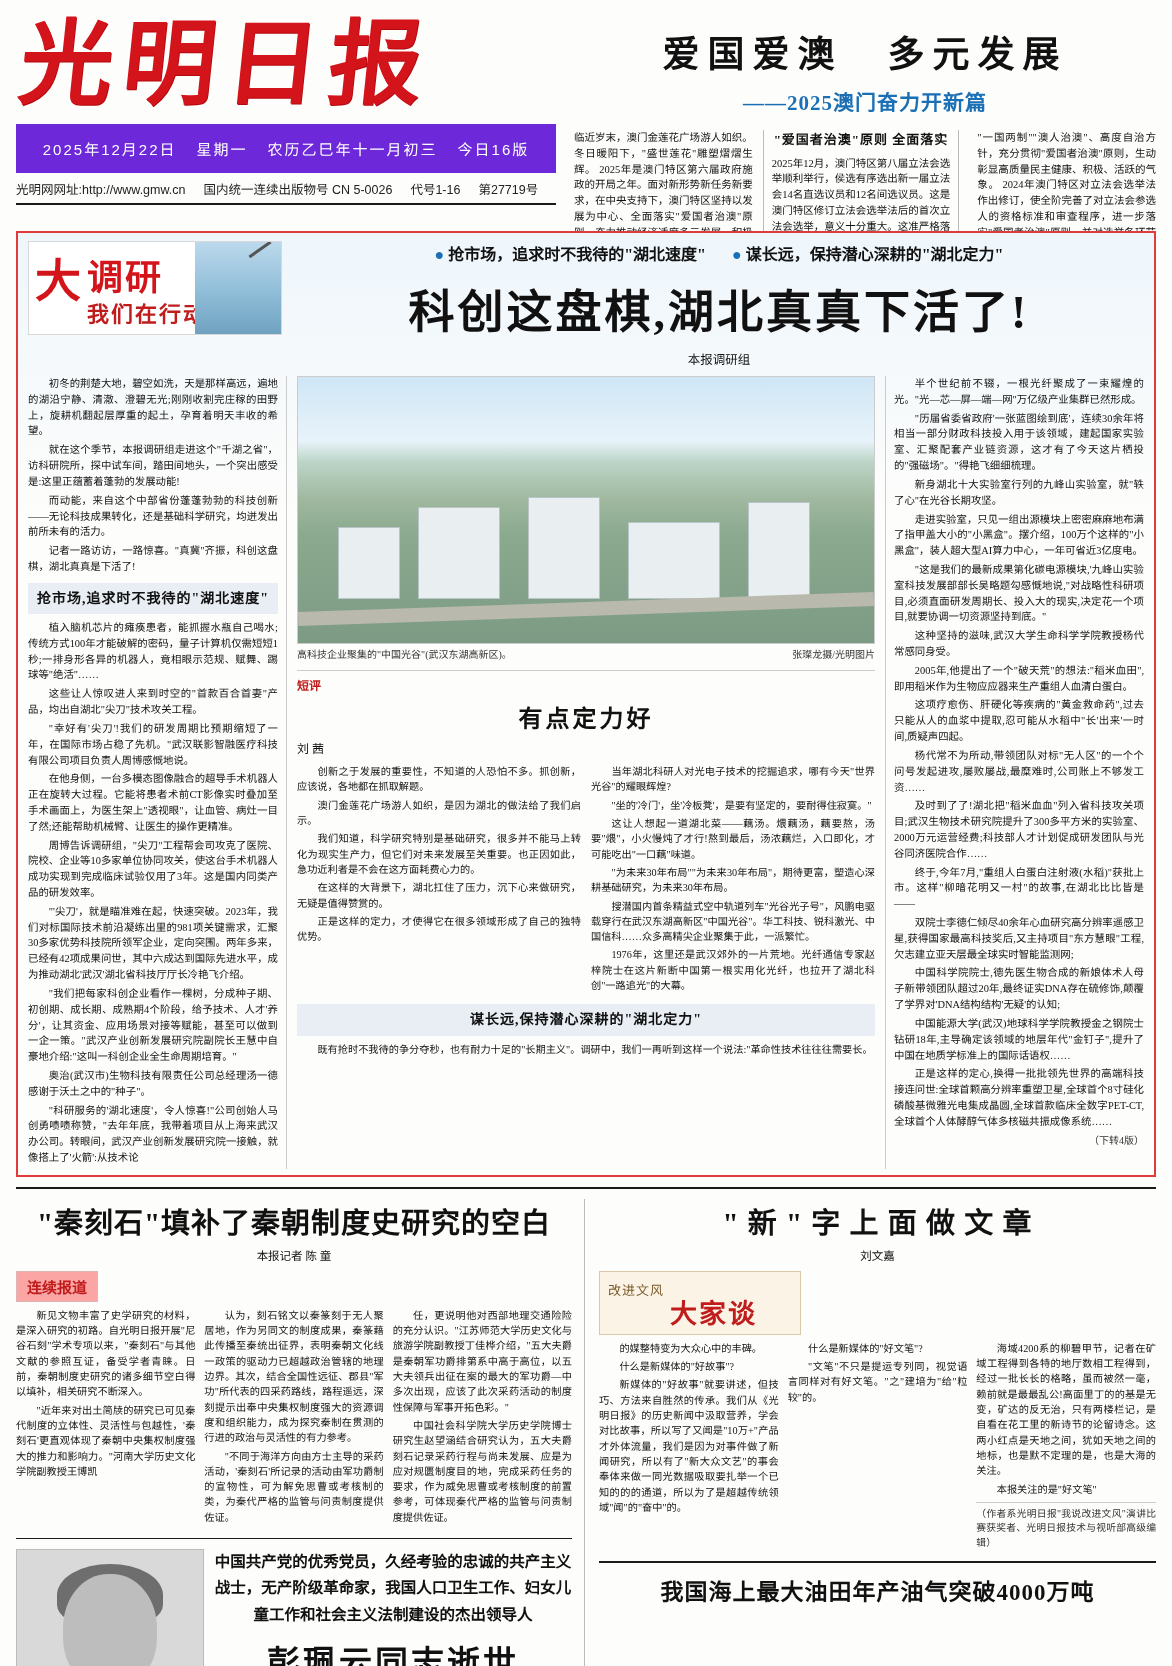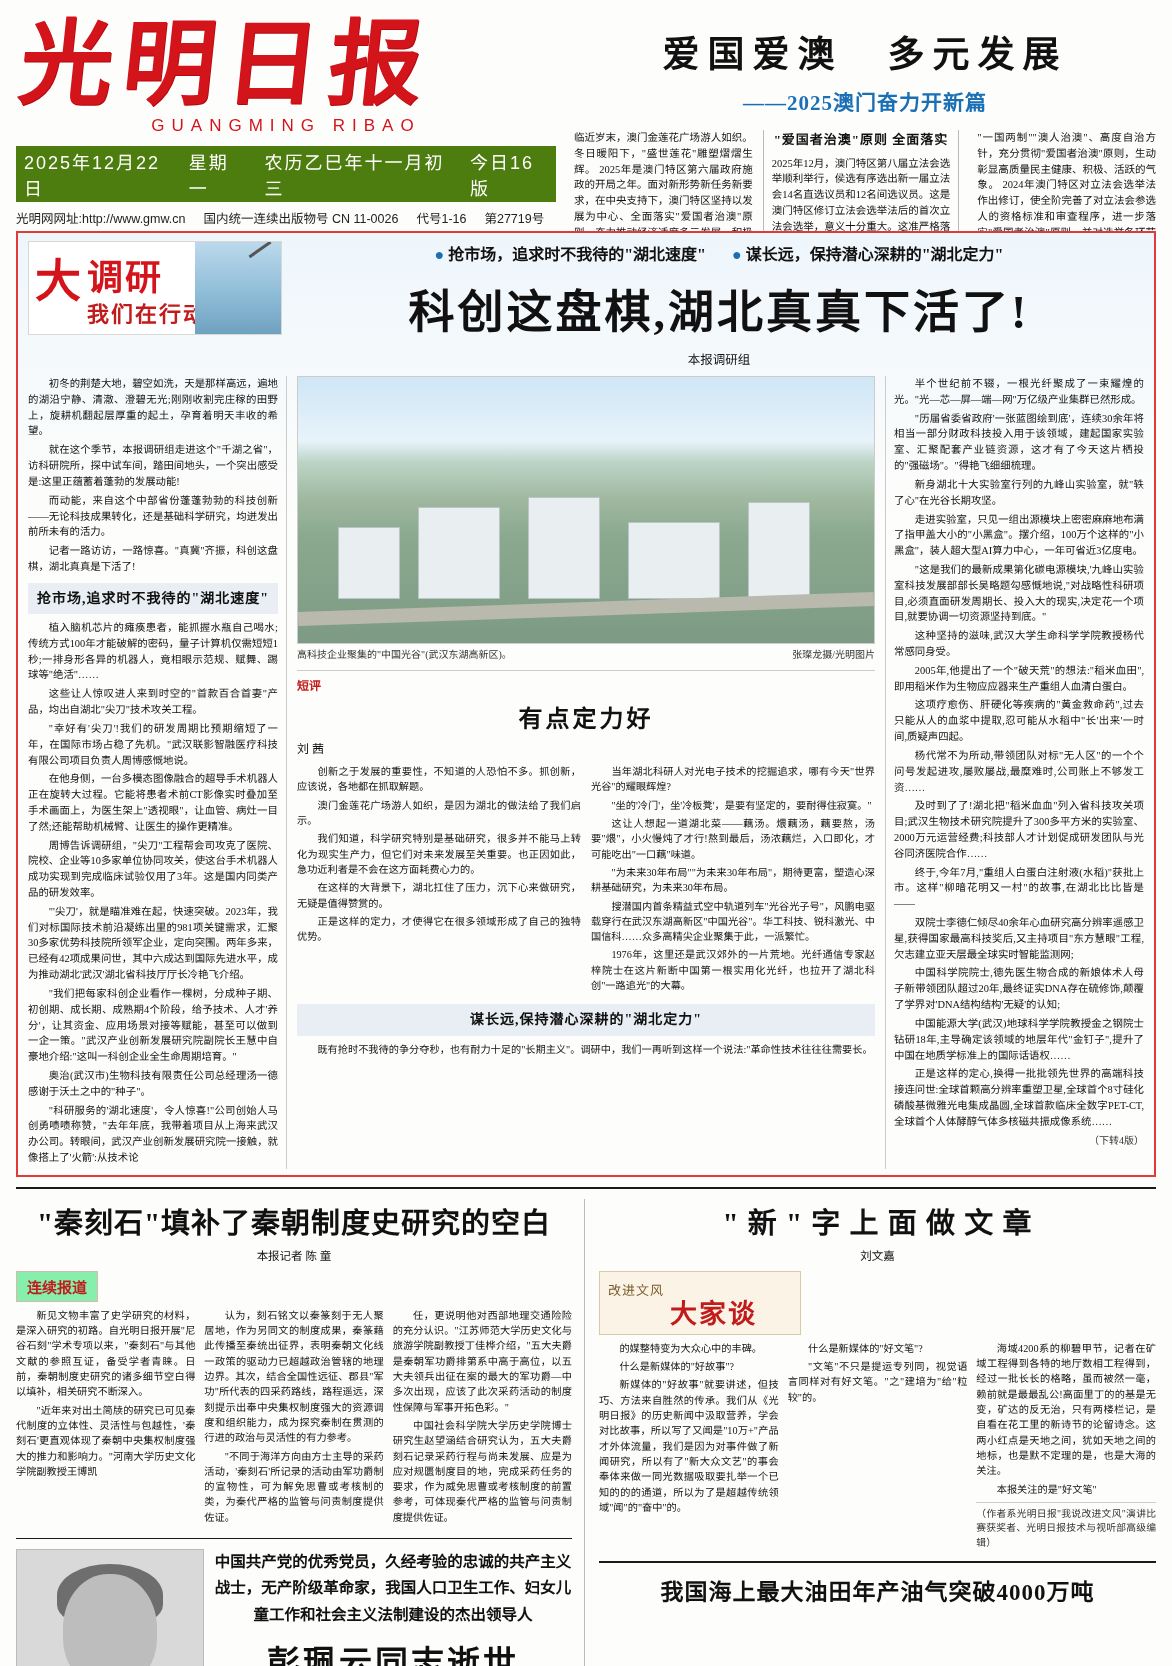--- a/index.html
+++ b/index.html
@@ -19,22 +19,22 @@
     letter-spacing:10px;line-height:1.05;
     margin:6px 0 0 4px;
     transform:skewX(-6deg);
     text-shadow:1px 1px 0 #b3080f;
   }
   .logo-pinyin{
     text-align:center;font-size:17px;letter-spacing:7px;color:#d4141b;
     font-family:"Liberation Sans",sans-serif;margin-top:2px;
   }
   .mast-bar{
-    margin-top:10px;background:#4d7c0f;color:#fff;
-    font-size:18px;letter-spacing:2px;padding:2px 8px;
+    margin-top:10px;background:#6d28d9;color:#fff;
+    font-size:15px;letter-spacing:2px;padding:14px 8px;
     font-family:"Liberation Sans",sans-serif;
     display:flex;gap:20px;justify-content:center;
   }
   .mast-info{
     margin-top:6px;font-size:12.5px;color:#222;display:flex;gap:18px;
     font-family:"Liberation Sans",sans-serif;
     border-bottom:2px solid #1a1a1a;padding-bottom:5px;
   }
   .mast-right{flex:1;padding-left:18px;}
   .hl-title{
@@ -109,21 +109,21 @@
   .two .h{flex:1;font-size:10.2px;line-height:1.5;text-align:justify;}
   .two .h p{margin:0 0 3px 0;text-indent:2em;}
 
   
   .lower{display:flex;gap:14px;margin-top:10px;border-top:2px solid #1a1a1a;padding-top:10px;}
   .lw-left{width:556px;border-right:1px solid #bbb;padding-right:12px;}
   .lw-right{flex:1;}
   .art-title{text-align:center;font-size:29px;font-weight:700;letter-spacing:1px;}
   .art-byline{text-align:center;font-size:11.5px;margin:6px 0 8px 0;}
   .serial{
-    display:inline-block;border:1px solid #e0b4b4;background:#86efac;color:#c01c1c;
+    display:inline-block;border:1px solid #e0b4b4;background:#fca5a5;color:#c01c1c;
     font-weight:700;font-size:15px;padding:4px 10px;margin-bottom:6px;
   }
   .body3{display:flex;gap:9px;font-size:10.2px;line-height:1.5;text-align:justify;}
   .body3 .c{flex:1;}
   .body3 .c p{margin:0 0 3px 0;text-indent:2em;}
 
   .obit{display:flex;gap:12px;margin-top:10px;border-top:1px solid #1a1a1a;padding-top:10px;}
   .portrait{width:186px;flex:none;}
   .portrait .ph{
     width:186px;height:196px;background:#d9d9d9;border:1px solid #bbb;position:relative;overflow:hidden;
@@ -145,30 +145,29 @@
   .ed-note{font-size:9.8px;border-top:1px solid #ccc;margin-top:5px;padding-top:4px;color:#333;}
 </style>
 </head>
 <body>
 
 <div class="page">
 
   <div class="masthead">
     <div class="mast-left">
       <div class="logo-cn">光明日报</div>
-      <div class="logo-pinyin">GUANGMING RIBAO</div>
       <div class="mast-bar">
         <span>2025年12月22日</span>
         <span>星期一</span>
         <span>农历乙巳年十一月初三</span>
         <span>今日16版</span>
       </div>
       <div class="mast-info">
         <span>光明网网址:http://www.gmw.cn</span>
-        <span>国内统一连续出版物号 CN 11-0026</span>
+        <span>国内统一连续出版物号 CN 5-0026</span>
         <span>代号1-16</span>
         <span>第27719号</span>
       </div>
     </div>
     <div class="mast-right">
       <div class="hl-title">爱国爱澳　多元发展</div>
       <div class="hl-sub">——2025澳门奋力开新篇</div>
       <div class="hl-cols">
         <div class="c">临近岁末，澳门金莲花广场游人如织。冬日暖阳下，"盛世莲花"雕塑熠熠生辉。
 2025年是澳门特区第六届政府施政的开局之年。面对新形势新任务新要求，在中央支持下，澳门特区坚持以发展为中心、全面落实"爱国者治澳"原则，奋力推动经济适度多元发展，积极主动融入和服务国家发展大局，开创各项事业高质量发展新篇。</div>

